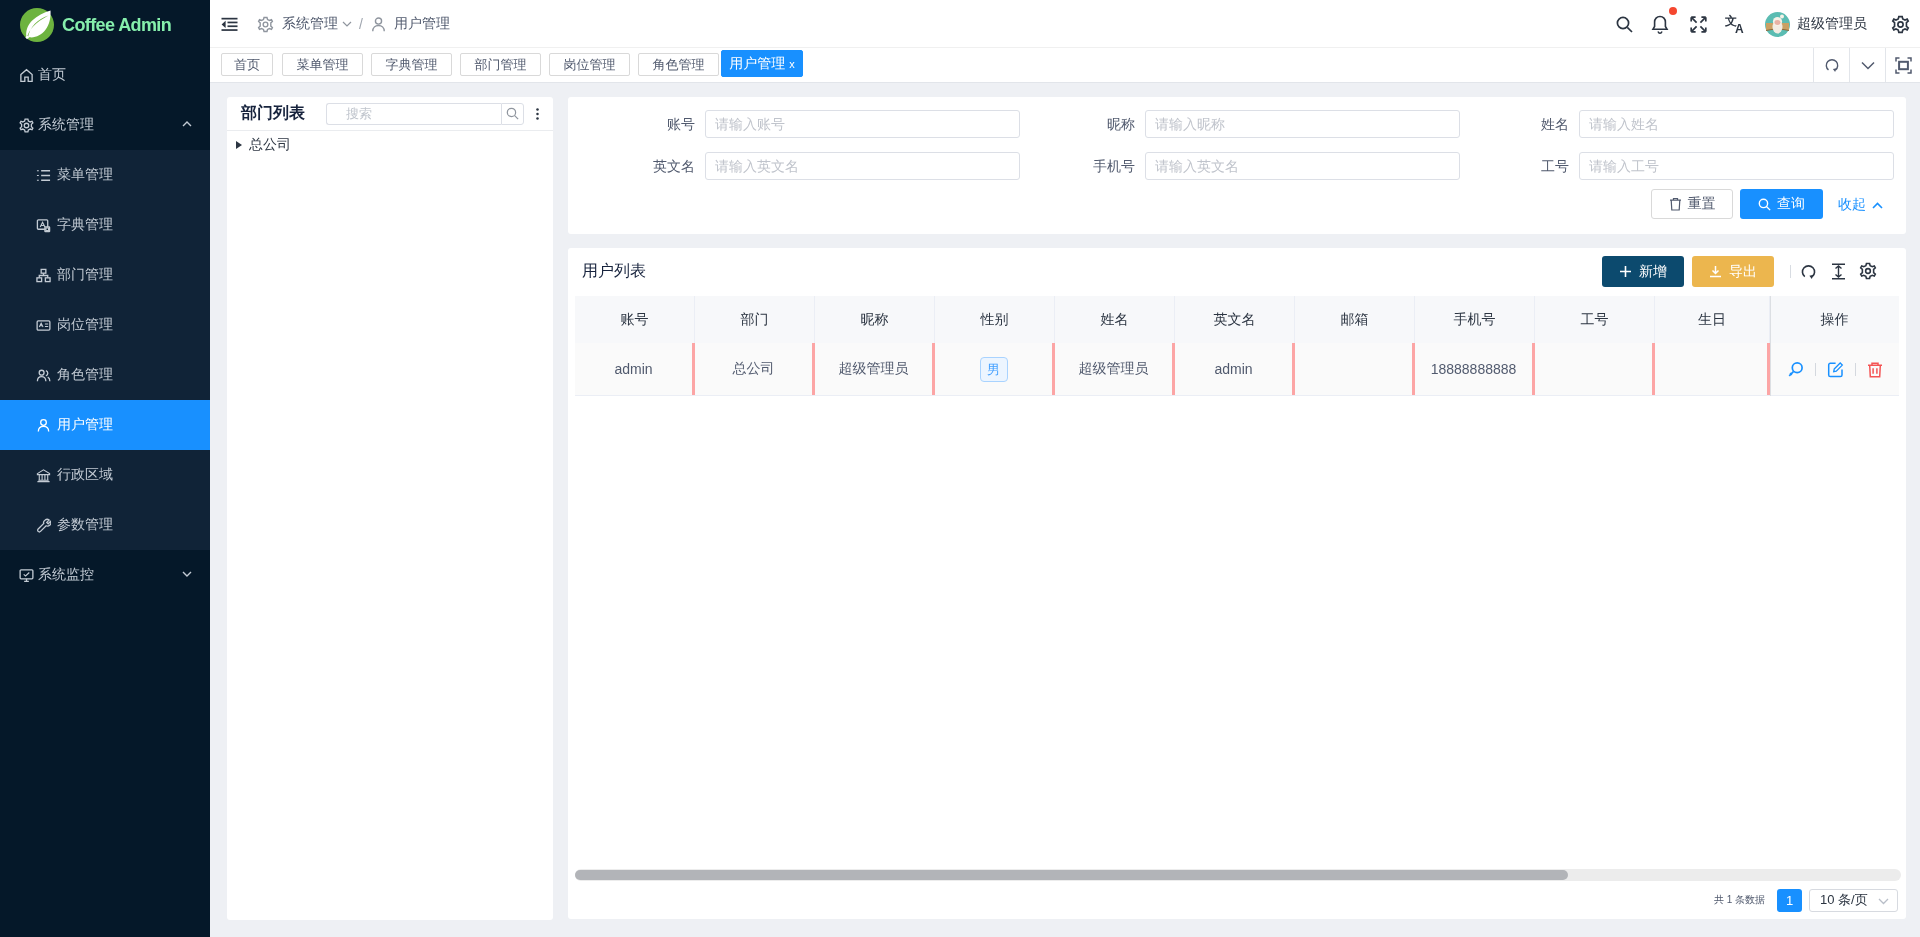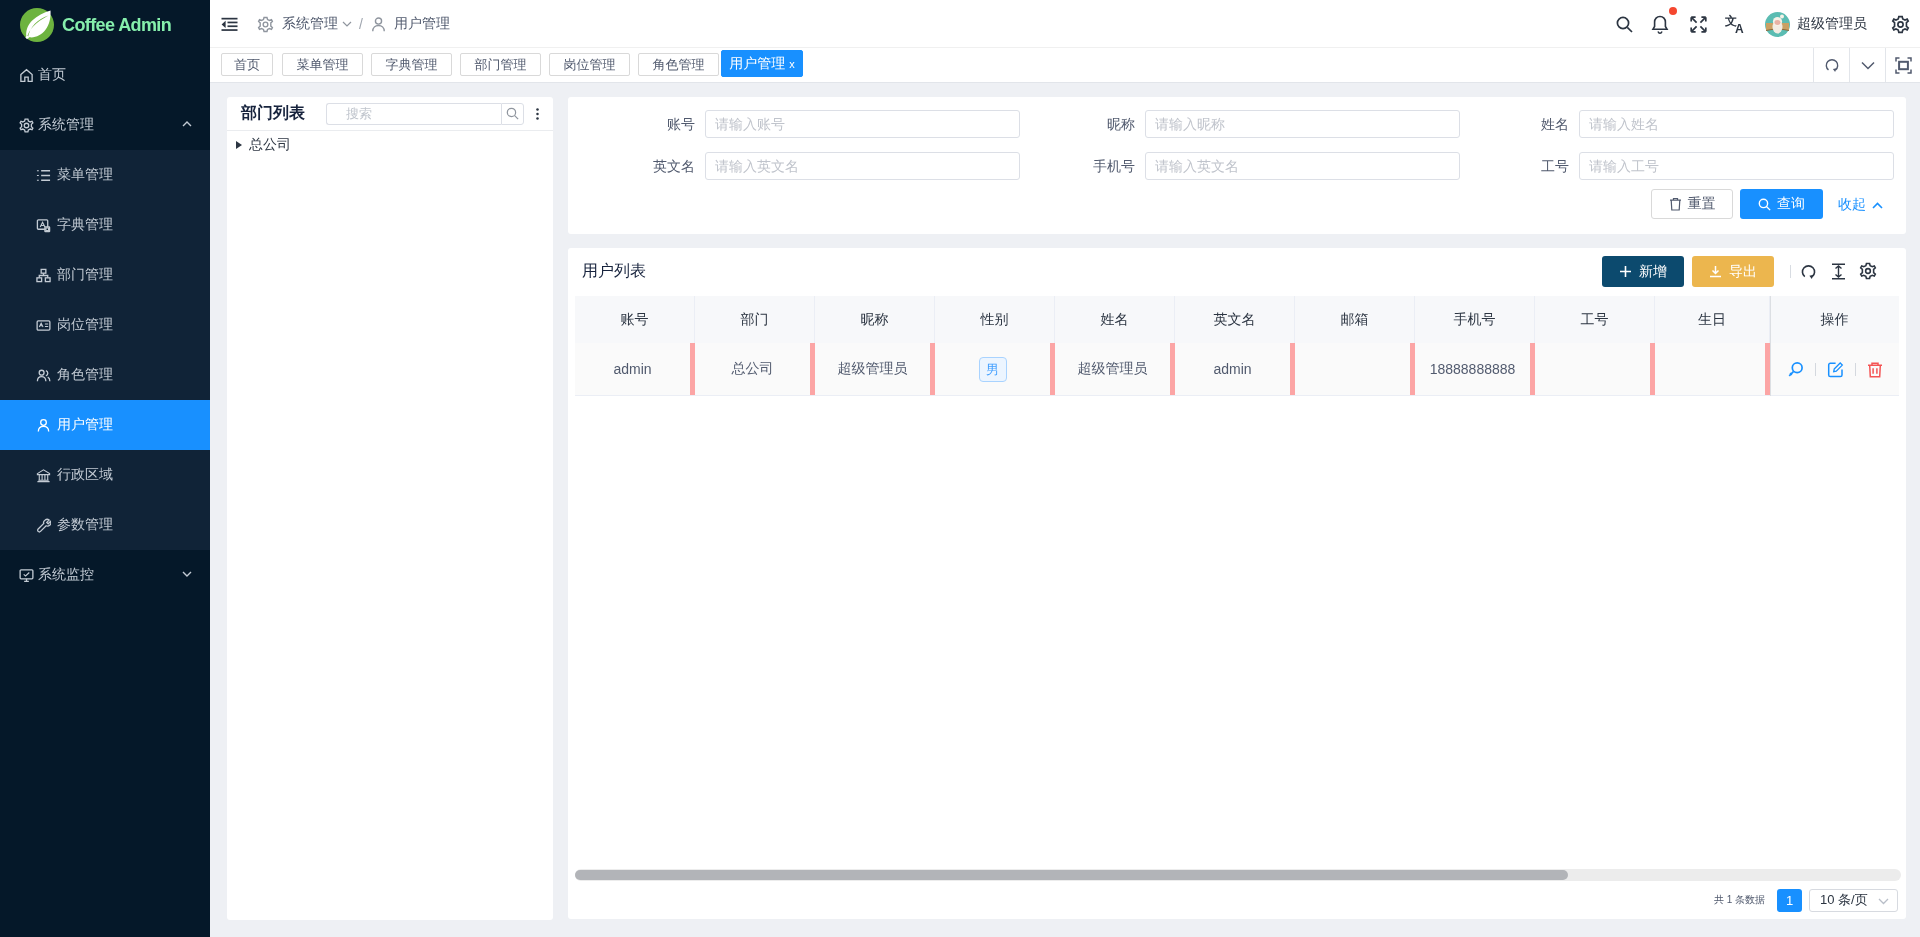--- a/index.html
+++ b/index.html
@@ -63,21 +63,21 @@
 #hdv { position:absolute; left:1222px; top:17px; width:1px; height:13px; background:#d8dce2; }
 .hico { position:absolute; top:10px; width:26px; height:26px; display:flex; align-items:center; justify-content:center; }
 
 
 #tbl { position:absolute; left:7px; top:48px; width:1324px; }
 .trow { position:absolute; left:0; display:flex; }
 .tc { flex:none; display:flex; align-items:center; justify-content:center; font-size:14px; overflow:hidden; }
 #thead { top:0; height:47px; background:#f7f8fa; }
 #thead .tc { color:#2c3542; border-right:1px solid #ebeef5; background:#f7f8fa; }
 #tdata { top:47px; height:53px; background:#fafafa; border-bottom:1px solid #ebeef5; }
-#tdata .tc { color:#515a6e; border-right:5px solid #fca5a5; }
+#tdata .tc { color:#515a6e; border-right:3px solid #fca5a5; }
 .odv { width:1px; height:13px; background:#d4d8de; margin:0 11px; flex:none; }
 .tag { display:inline-block; width:28px; height:25px; line-height:23px; text-align:center; background:#ecf5ff; border:1px solid #a9d3ff; border-radius:4px; color:#409eff; font-size:13px; }
 #opborder { position:absolute; left:1195px; top:0; width:1px; height:100px; background:#dcdfe3; z-index:3; }
 
 
 #hscroll { position:absolute; left:7px; top:621px; width:1326px; height:12px; background:#ececec; border-radius:6px; }
 #hthumb { position:absolute; left:0; top:1px; width:993px; height:10px; background:#b2b4b8; border-radius:5px; }
 #pgn { position:absolute; right:8px; top:639px; height:26px; display:flex; align-items:center; font-size:13px; color:#515a6e; }
 #pgn .total { margin-right:12px; font-size:10px; }
 #pgn .page { width:25px; height:23px; background:#1890ff; border-radius:3px; color:#fff; text-align:center; line-height:23px; font-size:13px; margin-right:7px; }

